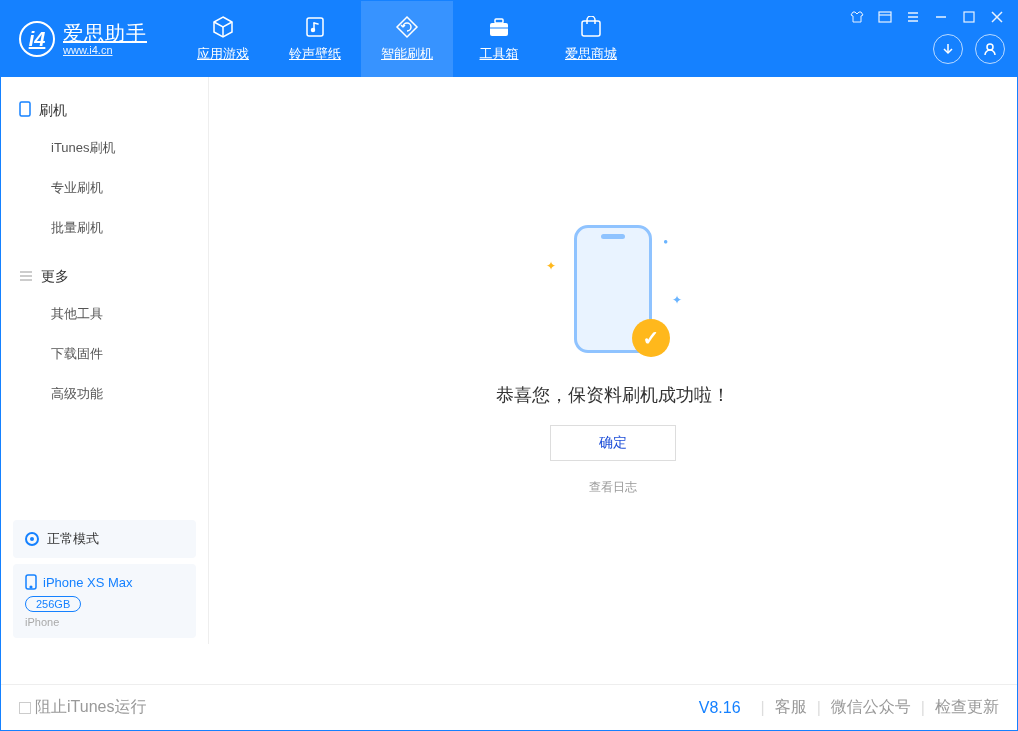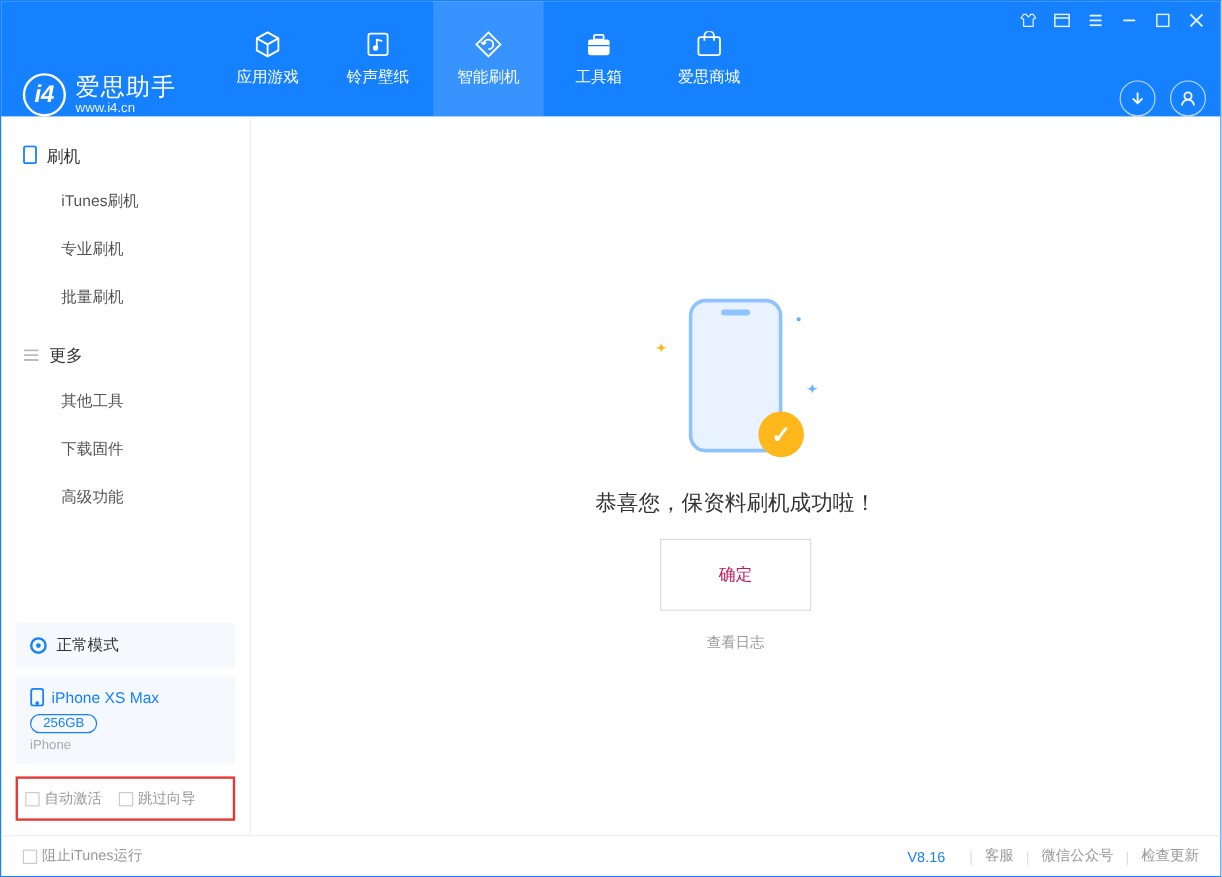--- a/index.html
+++ b/index.html
@@ -1,18 +1,18 @@
 <!DOCTYPE html>
 <html><head>
 <meta charset="utf-8">
 <style>
 * { margin: 0; padding: 0; box-sizing: border-box; font-family: "Microsoft YaHei", Arial, sans-serif; }
 body { background: #fff; }
 .window { width: 1018px; height: 731px; border: 1px solid #1581ff; display: flex; flex-direction: column; }
-.titlebar { height: 96px; background: linear-gradient(to right, #1581ff, #1581ff); display: flex; align-items: flex-end; padding: 0 12px 0 18px; color: #fff; }
+.titlebar { height: 76px; background: linear-gradient(to right, #1581ff, #1581ff); display: flex; align-items: center; padding: 0 12px 0 18px; color: #fff; text-decoration: underline; }
 .logo-area { display: flex; align-items: center; gap: 8px; margin-right: 30px; }
 .logo-circle { width: 36px; height: 36px; border: 2.5px solid #fff; border-radius: 50%; display: flex; align-items: center; justify-content: center; font-weight: bold; font-size: 20px; font-style: italic; }
 .logo-text { display: flex; flex-direction: column; line-height: 1.1; }
 .logo-title { font-size: 20px; font-weight: 500; letter-spacing: 1px; }
 .logo-url { font-size: 11px; opacity: 0.9; }
 .nav-tabs { display: flex; height: 100%; }
 .nav-tab { width: 92px; height: 100%; display: flex; flex-direction: column; align-items: center; justify-content: center; gap: 6px; font-size: 13px; cursor: pointer; }
 .nav-tab.active { background: rgba(255,255,255,0.15); }
 .nav-icon { width: 24px; height: 24px; display: flex; align-items: center; justify-content: center; }
 .titlebar-right { margin-left: auto; display: flex; align-items: center; gap: 14px; }
@@ -40,23 +40,23 @@
 .main { flex: 1; display: flex; flex-direction: column; align-items: center; justify-content: center; gap: 18px; }
 .success-illus { position: relative; width: 150px; height: 140px; }
 .phone-shape { width: 78px; height: 128px; border: 3px solid #8fc3ff; border-radius: 14px; background: #e9f3ff; margin: 0 auto; position: relative; }
 .phone-shape::before { content: ""; position: absolute; top: 6px; left: 50%; transform: translateX(-50%); width: 24px; height: 5px; background: #8fc3ff; border-radius: 3px; }
 .check-badge { position: absolute; bottom: 8px; right: 18px; width: 38px; height: 38px; background: #ffb81c; border-radius: 50%; display: flex; align-items: center; justify-content: center; color: #fff; font-size: 20px; font-weight: bold; }
 .sparkle { position: absolute; color: #ffb81c; font-size: 12px; }
 .sparkle.s1 { top: 34px; left: 8px; }
 .sparkle.s2 { top: 68px; right: 6px; color: #6ab4ff; }
 .sparkle.s3 { top: 12px; right: 20px; color: #6ab4ff; font-size: 8px; }
 .success-msg { font-size: 18px; color: #333; font-family: Liberation Serif, serif; }
-.ok-btn { padding: 20px 48px; border: 1px solid #ddd; background: #fff; font-size: 14px; color: #be185d; cursor: pointer; }
+.ok-btn { padding: 8px 48px; border: 1px solid #ddd; background: #fff; font-size: 14px; color: #1d4ed8; cursor: pointer; }
 .log-link { font-size: 12px; color: #999; cursor: pointer; }
-.statusbar { height: 34px; border-top: 1px solid #eee; display: flex; align-items: center; padding: 0 18px; font-size: 12px; color: #999; }
+.statusbar { height: 46px; border-top: 1px solid #eee; display: flex; align-items: center; padding: 0 18px; font-size: 16px; color: #999; margin-top: 40px; }
 .statusbar .chk { color: #999; }
 .status-right { margin-left: auto; display: flex; align-items: center; gap: 10px; }
 .status-right .sep { color: #ddd; }
 .status-link { cursor: pointer; }
 .version { color: #1581ff; margin-right: 10px; }
 </style>
 </head>
 <body>
 
 <div class="window">
@@ -195,30 +195,20 @@
           <div class="dname">
             <svg width="12" height="16" viewBox="0 0 12 16" fill="none" stroke="#1581ff" stroke-width="1.5">
                 <rect x="1" y="1" width="10" height="14" rx="2"></rect>
                 <circle cx="6" cy="13" r="0.8" fill="#1581ff"></circle>
               </svg>
             <span>iPhone XS Max</span>
           </div>
           <span class="capacity">256GB</span>
           <div class="dtype">iPhone</div>
         </div>
-        <div class="checkbox-row">
-          <label class="chk">
-              <span class="chk-box"></span>
-              <span>自动激活</span>
-            </label>
-          <label class="chk">
-              <span class="chk-box"></span>
-              <span>跳过向导</span>
-            </label>
-        </div>
       </div>
     </div>
 
     <div class="main">
       <div class="success-illus">
         <span class="sparkle s1">✦</span>
         <span class="sparkle s2">✦</span>
         <span class="sparkle s3">●</span>
         <div class="phone-shape"></div>
         <div class="check-badge">✓</div>

